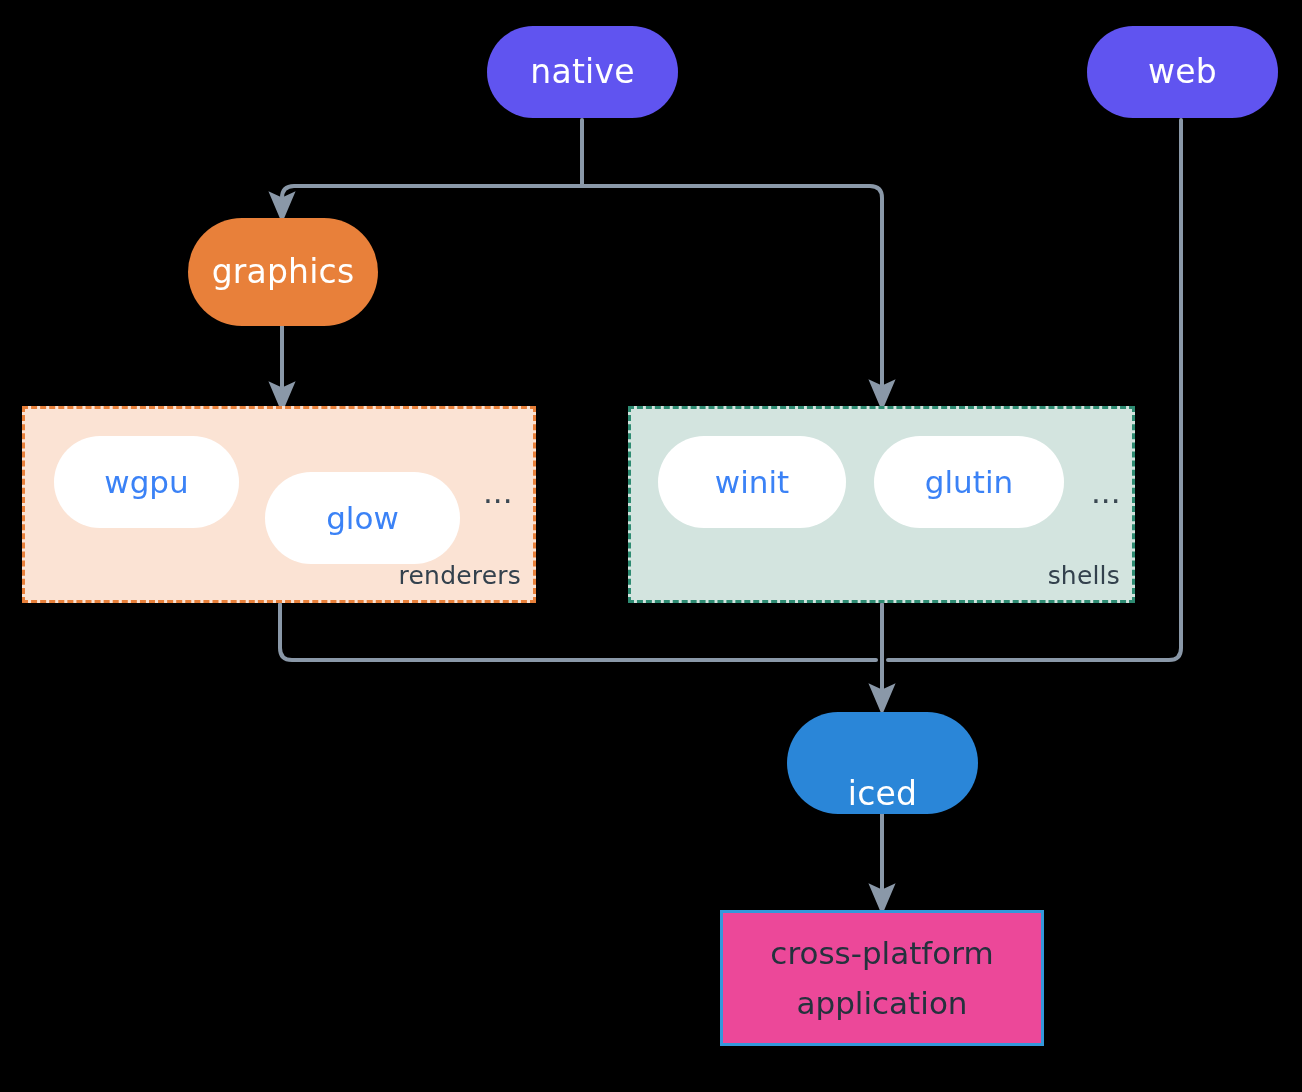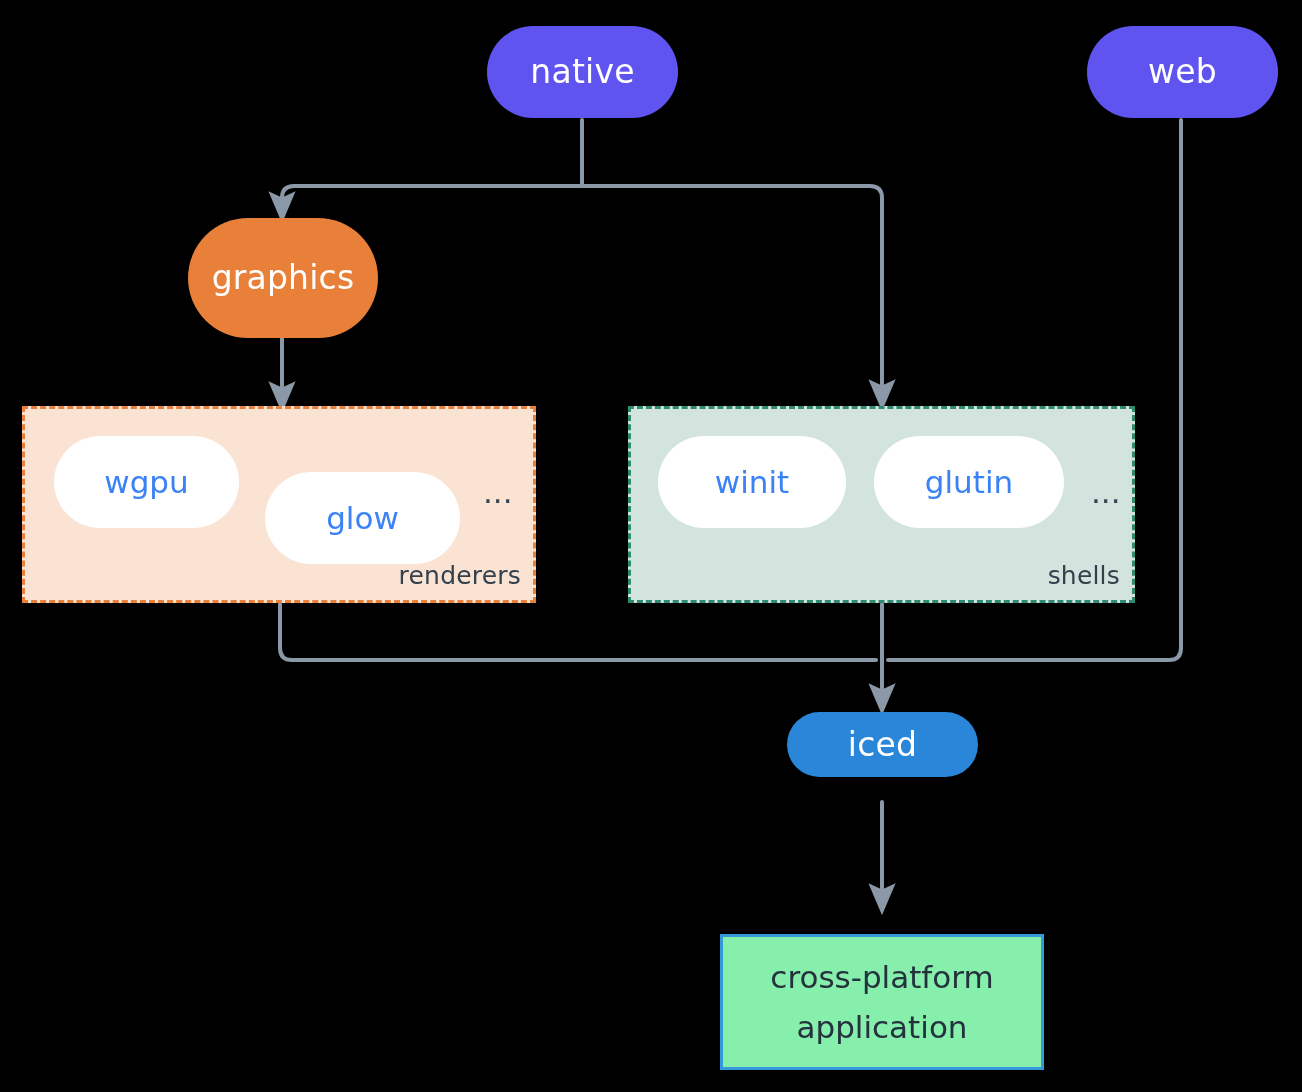--- a/index.html
+++ b/index.html
@@ -122,21 +122,21 @@
   </svg>
 
   <div class="node pill-primary" style="left:487px; top:26px; width:191px; height:92px; background:#6054f0;">
     <span>native</span>
   </div>
 
   <div class="node pill-primary" style="left:1087px; top:26px; width:191px; height:92px; background:#6054f0;">
     <span>web</span>
   </div>
 
-  <div class="node pill-primary" style="left:188px; top:218px; width:190px; height:120px; background:#e8803a;">
+  <div class="node pill-primary" style="left:188px; top:218px; width:190px; height:108px; background:#e8803a;">
     <span>graphics</span>
   </div>
 
   <div class="group-box" style="left:22px; top:406px; width:514px; height:197px; background:#fbe3d4; border-color:#e8803a;">
     <div class="inner-pill" style="left:29px; top:27px; width:185px; height:92px;">
       <span>wgpu</span>
     </div>
     <div class="inner-pill" style="left:240px; top:27px; width:195px; height:92px;margin-top:36px;">
       <span>glow</span>
     </div>
@@ -148,22 +148,22 @@
     <div class="inner-pill" style="left:243px; top:27px; width:190px; height:92px;">
       <span>glutin</span>
     </div>
     <div class="inner-pill" style="left:27px; top:27px; width:188px; height:92px;">
       <span>winit</span>
     </div>
     <div class="ellipsis" style="left:460px; top:68px;">...</div>
     <div class="group-label">shells</div>
   </div>
 
-  <div class="node pill-primary" style="left:787px; top:712px; width:191px; height:65px; background:#2a86d8;">
+  <div class="node pill-primary" style="left:787px; top:712px; width:191px; height:102px; background:#2a86d8;align-items:flex-end;">
     <span>iced</span>
   </div>
 
-  <div class="app-box" style="left:720px; top:910px; width:324px; height:136px; background:#86efac; border:3px solid #3498db;margin-top:24px;">
+  <div class="app-box" style="left:720px; top:910px; width:324px; height:136px; background:#ec4899; border:3px solid #3498db;">
     <span>cross-platform</span>
     <span>application</span>
   </div>
 
 </div>
 
 </body></html>

